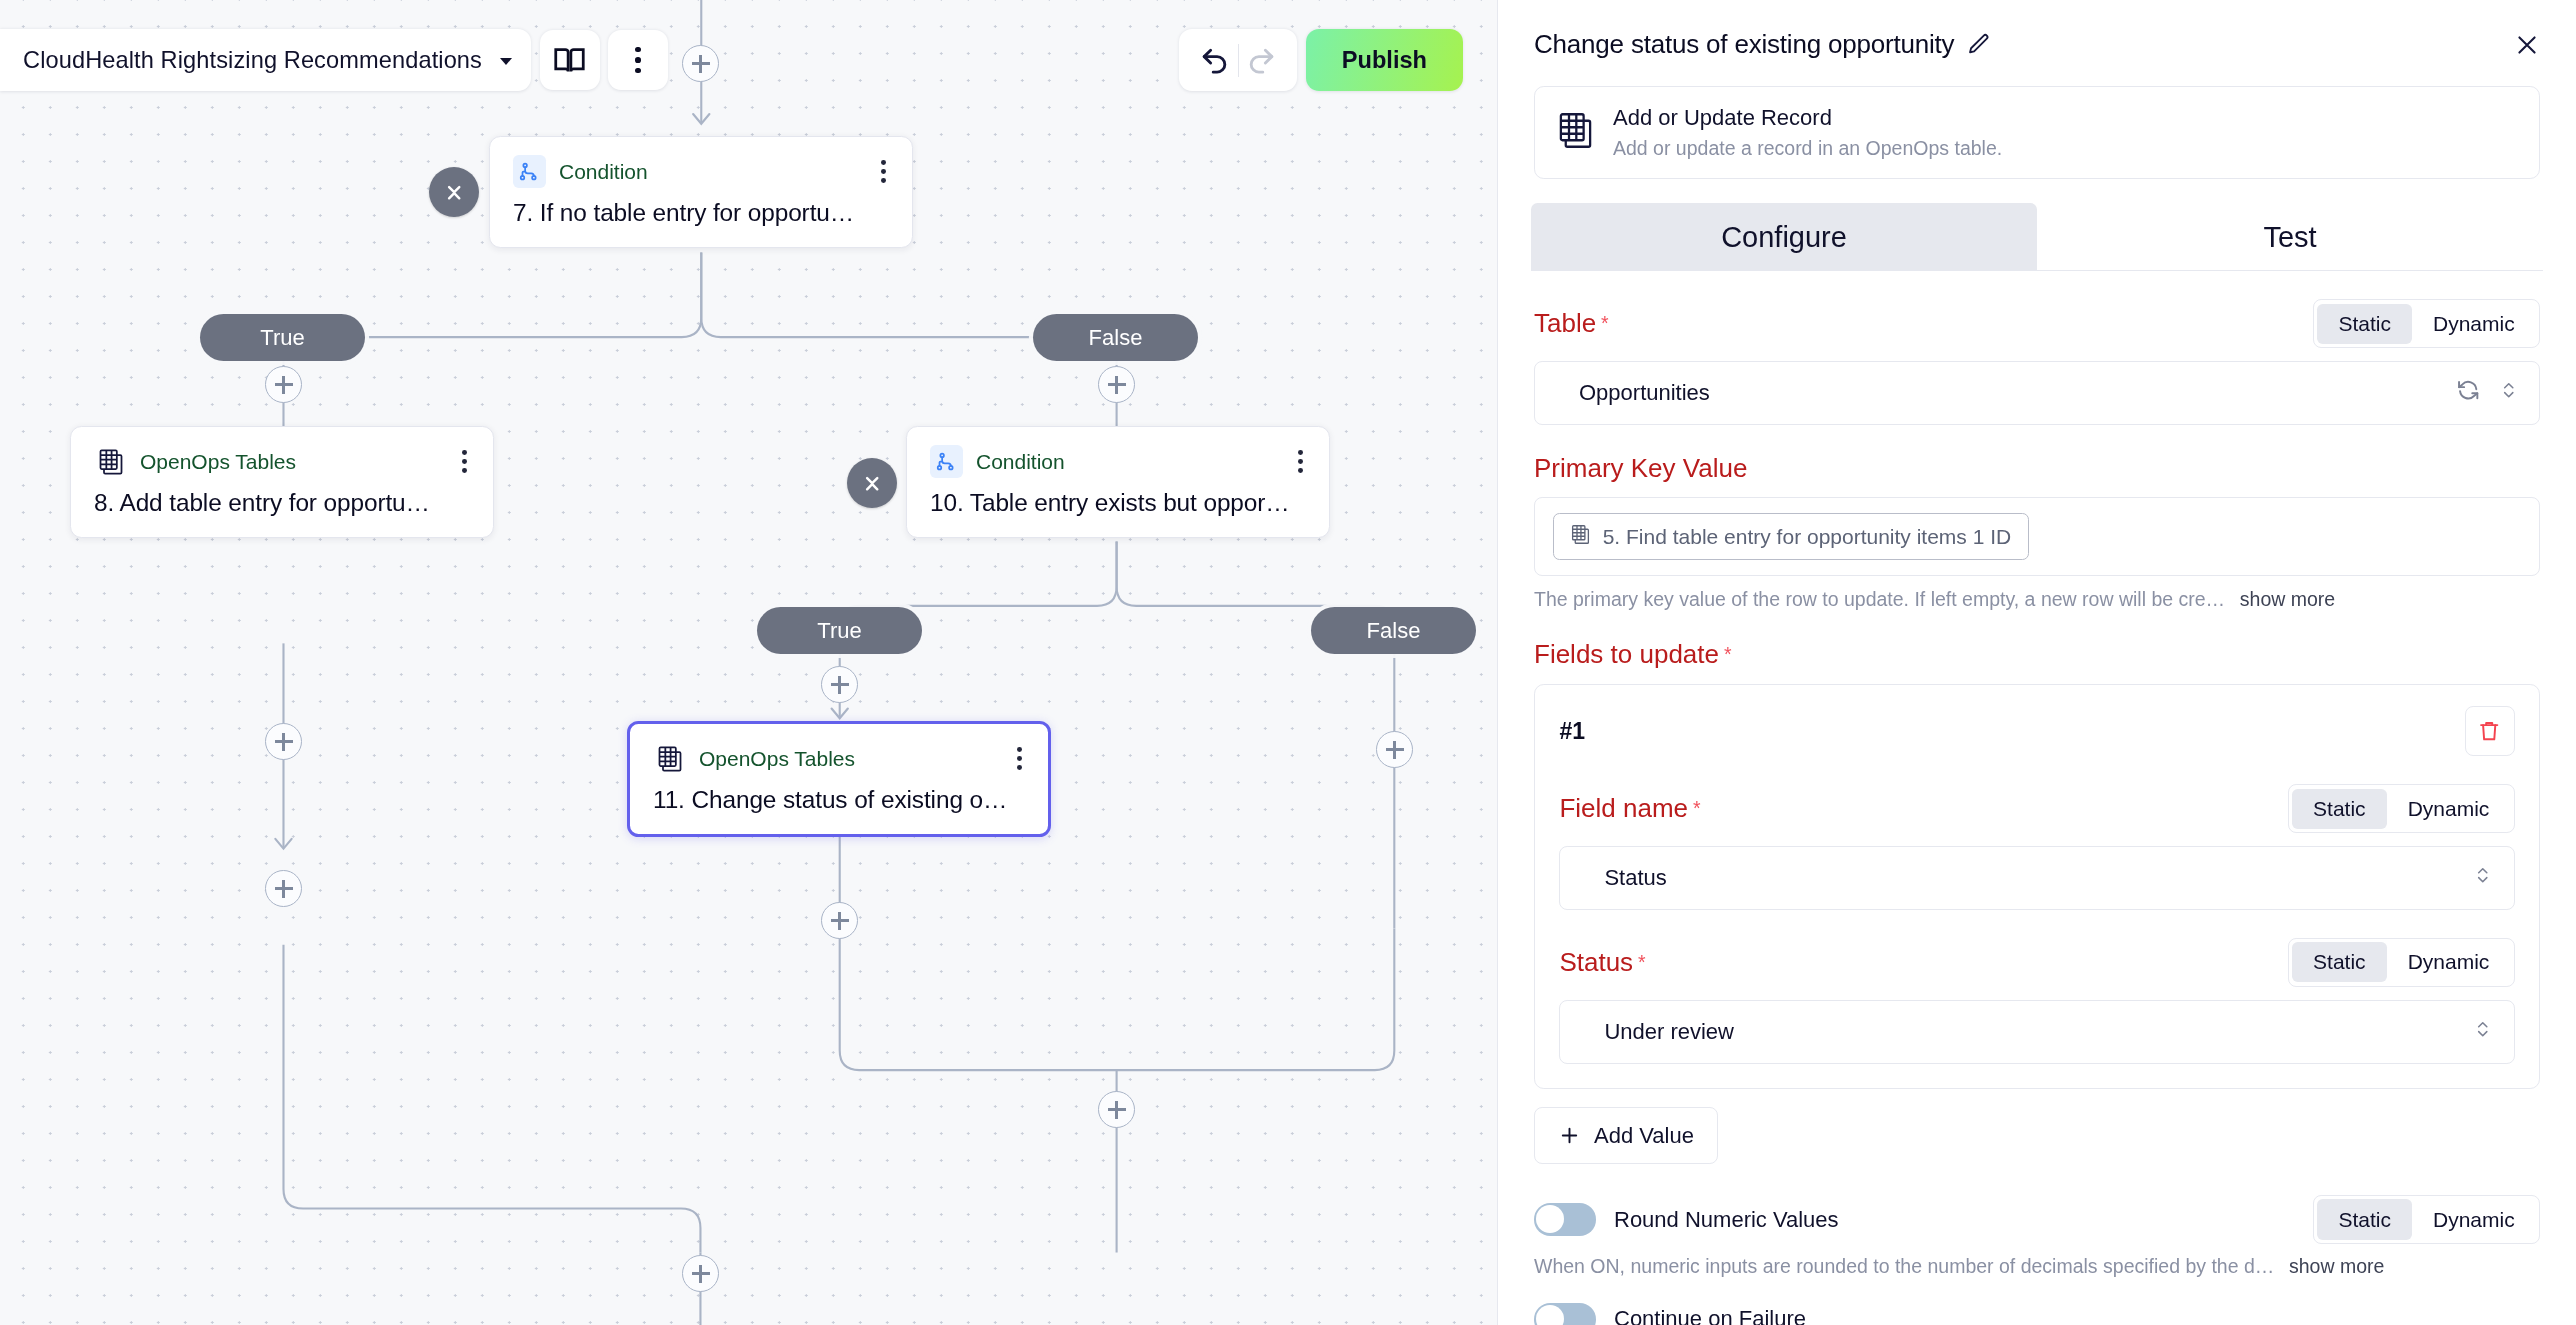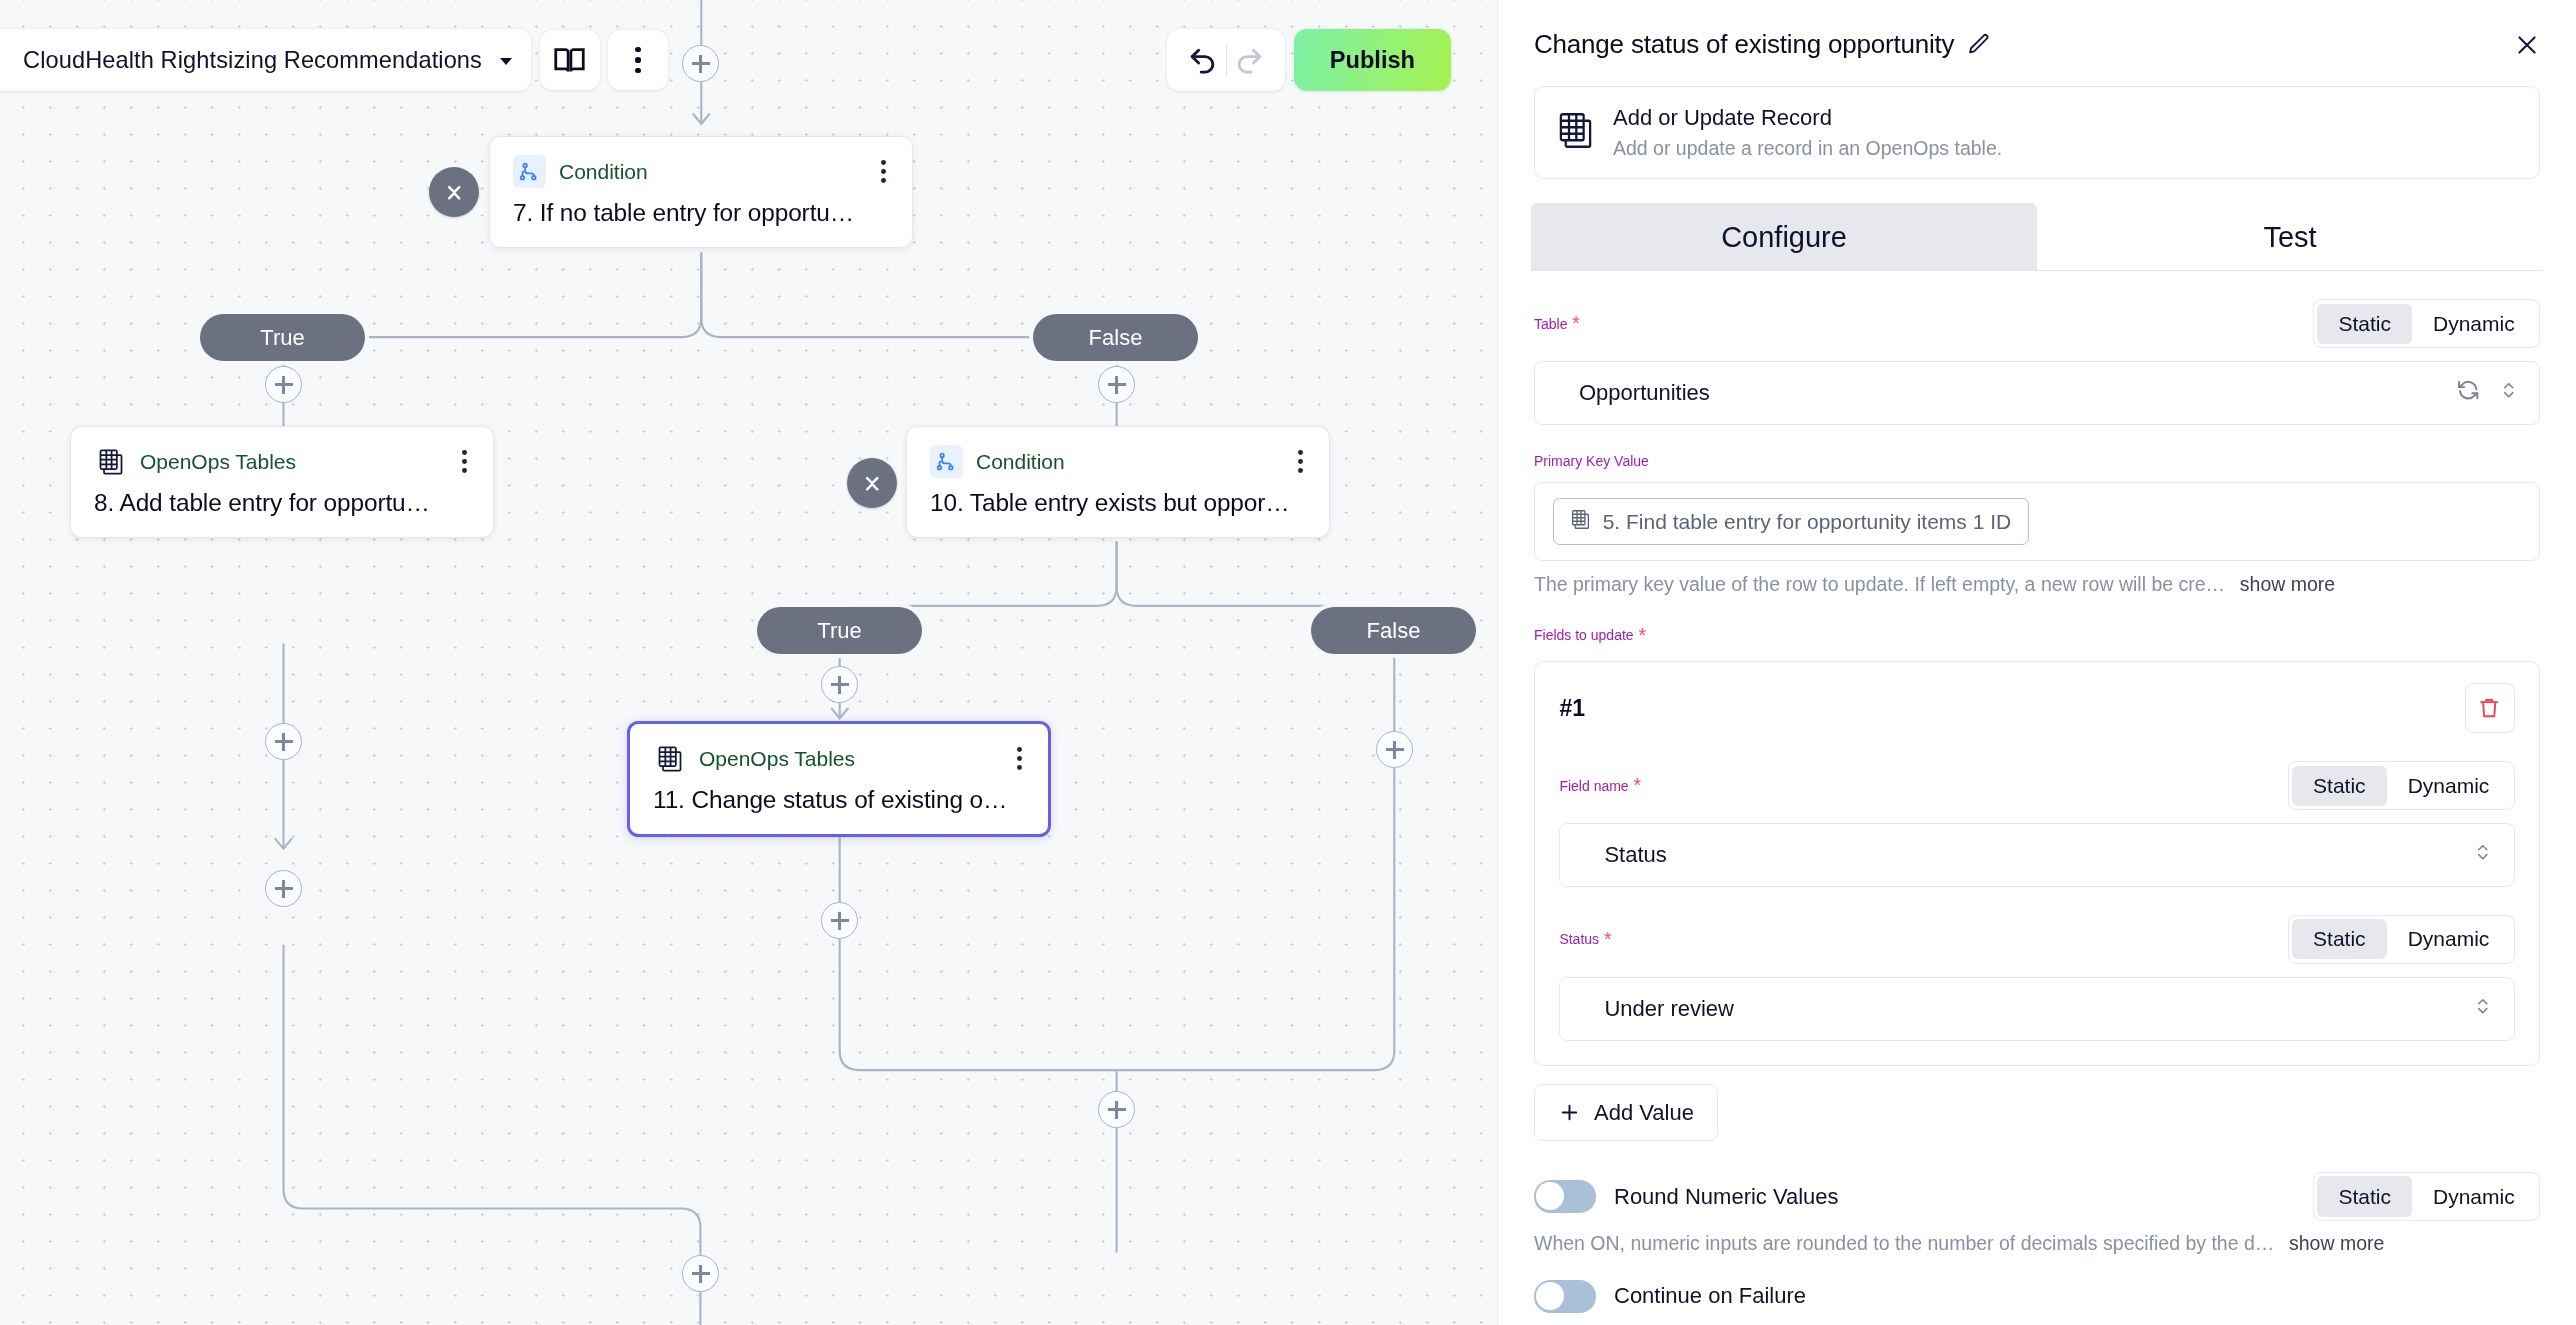--- a/index.html
+++ b/index.html
@@ -36,21 +36,21 @@
   .chev-d { width: 0; height: 0; border-left: 6.5px solid transparent; border-right: 6.5px solid transparent; border-top: 7.3px solid #10112b; margin-top:2.4px;}
   .sq-btn {
     width: 60px; height: 60px; background: #fff; border-radius: 13px;
     display: flex; align-items: center; justify-content: center;
     box-shadow: 0 0.8px 3.3px rgba(24,30,54,.10); cursor: pointer;
   }
   .dots-v { display:flex; flex-direction:column; gap:4.9px; align-items:center; }
   .dots-v i { width: 5.7px; height: 5.7px; border-radius: 50%; background: #0b0c22; display:block; }
 
   
-  .tr-bar { position: absolute; right: 46px; top: 29px; display:flex; align-items:center; gap: 9px; z-index: 40; }
+  .tr-bar { position: absolute; right: 34px; top: 29px; display:flex; align-items:center; gap: 9px; z-index: 40; }
   .undo-group {
     height: 62px; background: #fff; border-radius: 13px; display:flex; align-items:center;
     box-shadow: 0 0.8px 3.3px rgba(24,30,54,.10); padding: 0 11.4px;
   }
   .icon-btn { width: 47px; height: 47px; display:flex; align-items:center; justify-content:center; cursor:pointer; }
   .vdiv { width: 0.8px; height: 33px; background: #e3e5ec; }
   .publish-btn {
     height: 62px; padding: 0 36px; border-radius: 13px; border: none;
     background: linear-gradient(105deg, #7bf1a8 0%, #a6f24f 100%);
     color: #0c0d24; font-size: 23.6px; font-weight: 700; cursor: pointer;
@@ -110,21 +110,21 @@
   }
   .piece-name { font-size: 22px; color: #10112b; }
   .piece-desc { font-size: 19.5px; color: #8a90a3; margin-top: 5.7px; }
 
   .tabs { display: flex; margin: 24.4px 33px 0 33px; border-bottom: 1.2px solid #e6e8ef; }
   .tab { flex: 1; text-align: center; padding: 18px 0 16.3px 0; font-size: 29px; color: #10112b; cursor: pointer; border-radius: 6.5px 6.5px 0 0; }
   .tab.active { background: #e6e8ee; }
 
   .p-body { padding: 0 36px 0 36px; }
   .row-lbl { display: flex; align-items: center; margin-top: 28px; }
-  .lbl { font-size: 14px; color: #a21caf; }
+  .lbl { font-size: 26px; color: #b91c1c; }
   .req { color: #f1515c; font-size: 19.5px; margin-left: 4.9px; vertical-align: top; }
 
   .seg {
     margin-left: auto; display: flex; border: 1.2px solid #e6e8ef; border-radius: 8.1px;
     padding: 3.3px; background: #fff;
   }
   .seg span { padding: 8.1px 21px; font-size: 21px; color: #10112b; border-radius: 5.7px; cursor: pointer; }
   .seg span.on { background: #e6e8ee; }
 
   .field {

